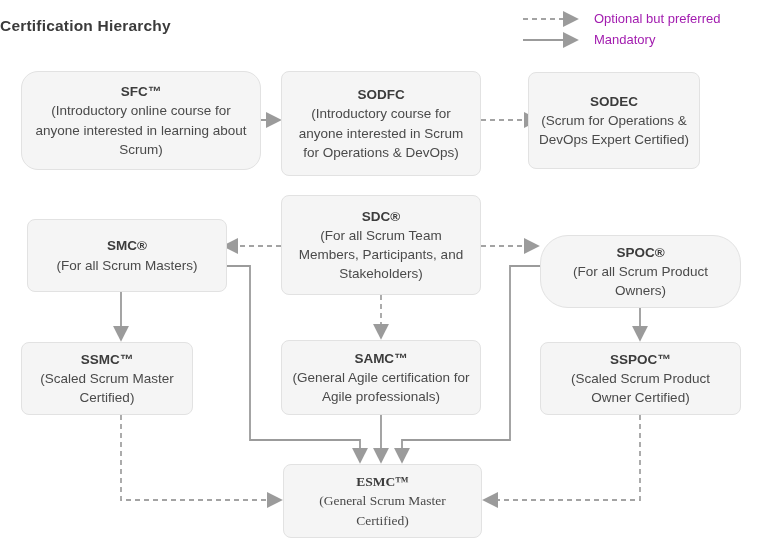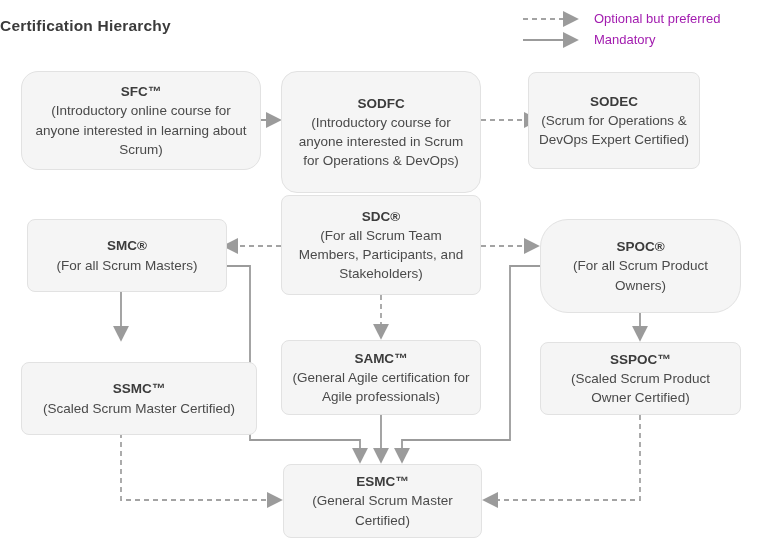--- a/index.html
+++ b/index.html
@@ -24,29 +24,29 @@
   #legend-mandatory-label{top:32px;}
   .node{
     position:absolute;box-sizing:border-box;
     background:#f5f5f5;border:1px solid #e2e2e2;border-radius:8px;
     display:flex;flex-direction:column;justify-content:center;align-items:center;
     text-align:center;padding:5px 9px;
     font-size:13.5px;line-height:1.42;color:#4a4a4a;
   }
   .node-title{font-weight:700;color:#3c3c3c;}
   #n-sfc  {left:21px; top:71px; width:240px;height:99px;border-radius:17px;}
-  #n-sodfc{left:281px;top:71px; width:200px;height:122px;border-radius:16px;}
+  #n-sodfc{left:281px;top:71px; width:200px;height:105px;}
   #n-sodec{left:528px;top:72px; width:172px;height:97px;}
   #n-sdc  {left:281px;top:195px;width:200px;height:100px;}
   #n-smc  {left:21px; top:219px;width:200px;height:73px;margin-left:6px;}
-  #n-spoc {left:540px;top:219px;width:201px;height:94px;border-radius:28px;}
-  #n-ssmc {left:21px; top:362px;width:236px;height:73px;}
+  #n-spoc {left:540px;top:235px;width:201px;height:73px;border-radius:28px;}
+  #n-ssmc {left:21px; top:342px;width:172px;height:73px;}
   #n-samc {left:281px;top:340px;width:200px;height:75px;}
   #n-sspoc{left:540px;top:342px;width:201px;height:73px;}
-  #n-esmc {left:283px;top:464px;width:199px;height:74px;}
+  #n-esmc {left:283px;top:464px;width:199px;height:74px;font-family:Liberation Serif, serif;}
 </style>
 </head>
 <body>
 
 <div class="canvas">
 
   <svg class="arrows-layer" width="760" height="559" viewBox="0 0 760 559" xmlns="http://www.w3.org/2000/svg">
     <defs>
       <marker id="ah" viewBox="0 0 10 10" refX="7" refY="5" markerWidth="9" markerHeight="9" orient="auto">
         <path d="M0,0 L10,5 L0,10 Z" fill="#9b9b9b"></path>

